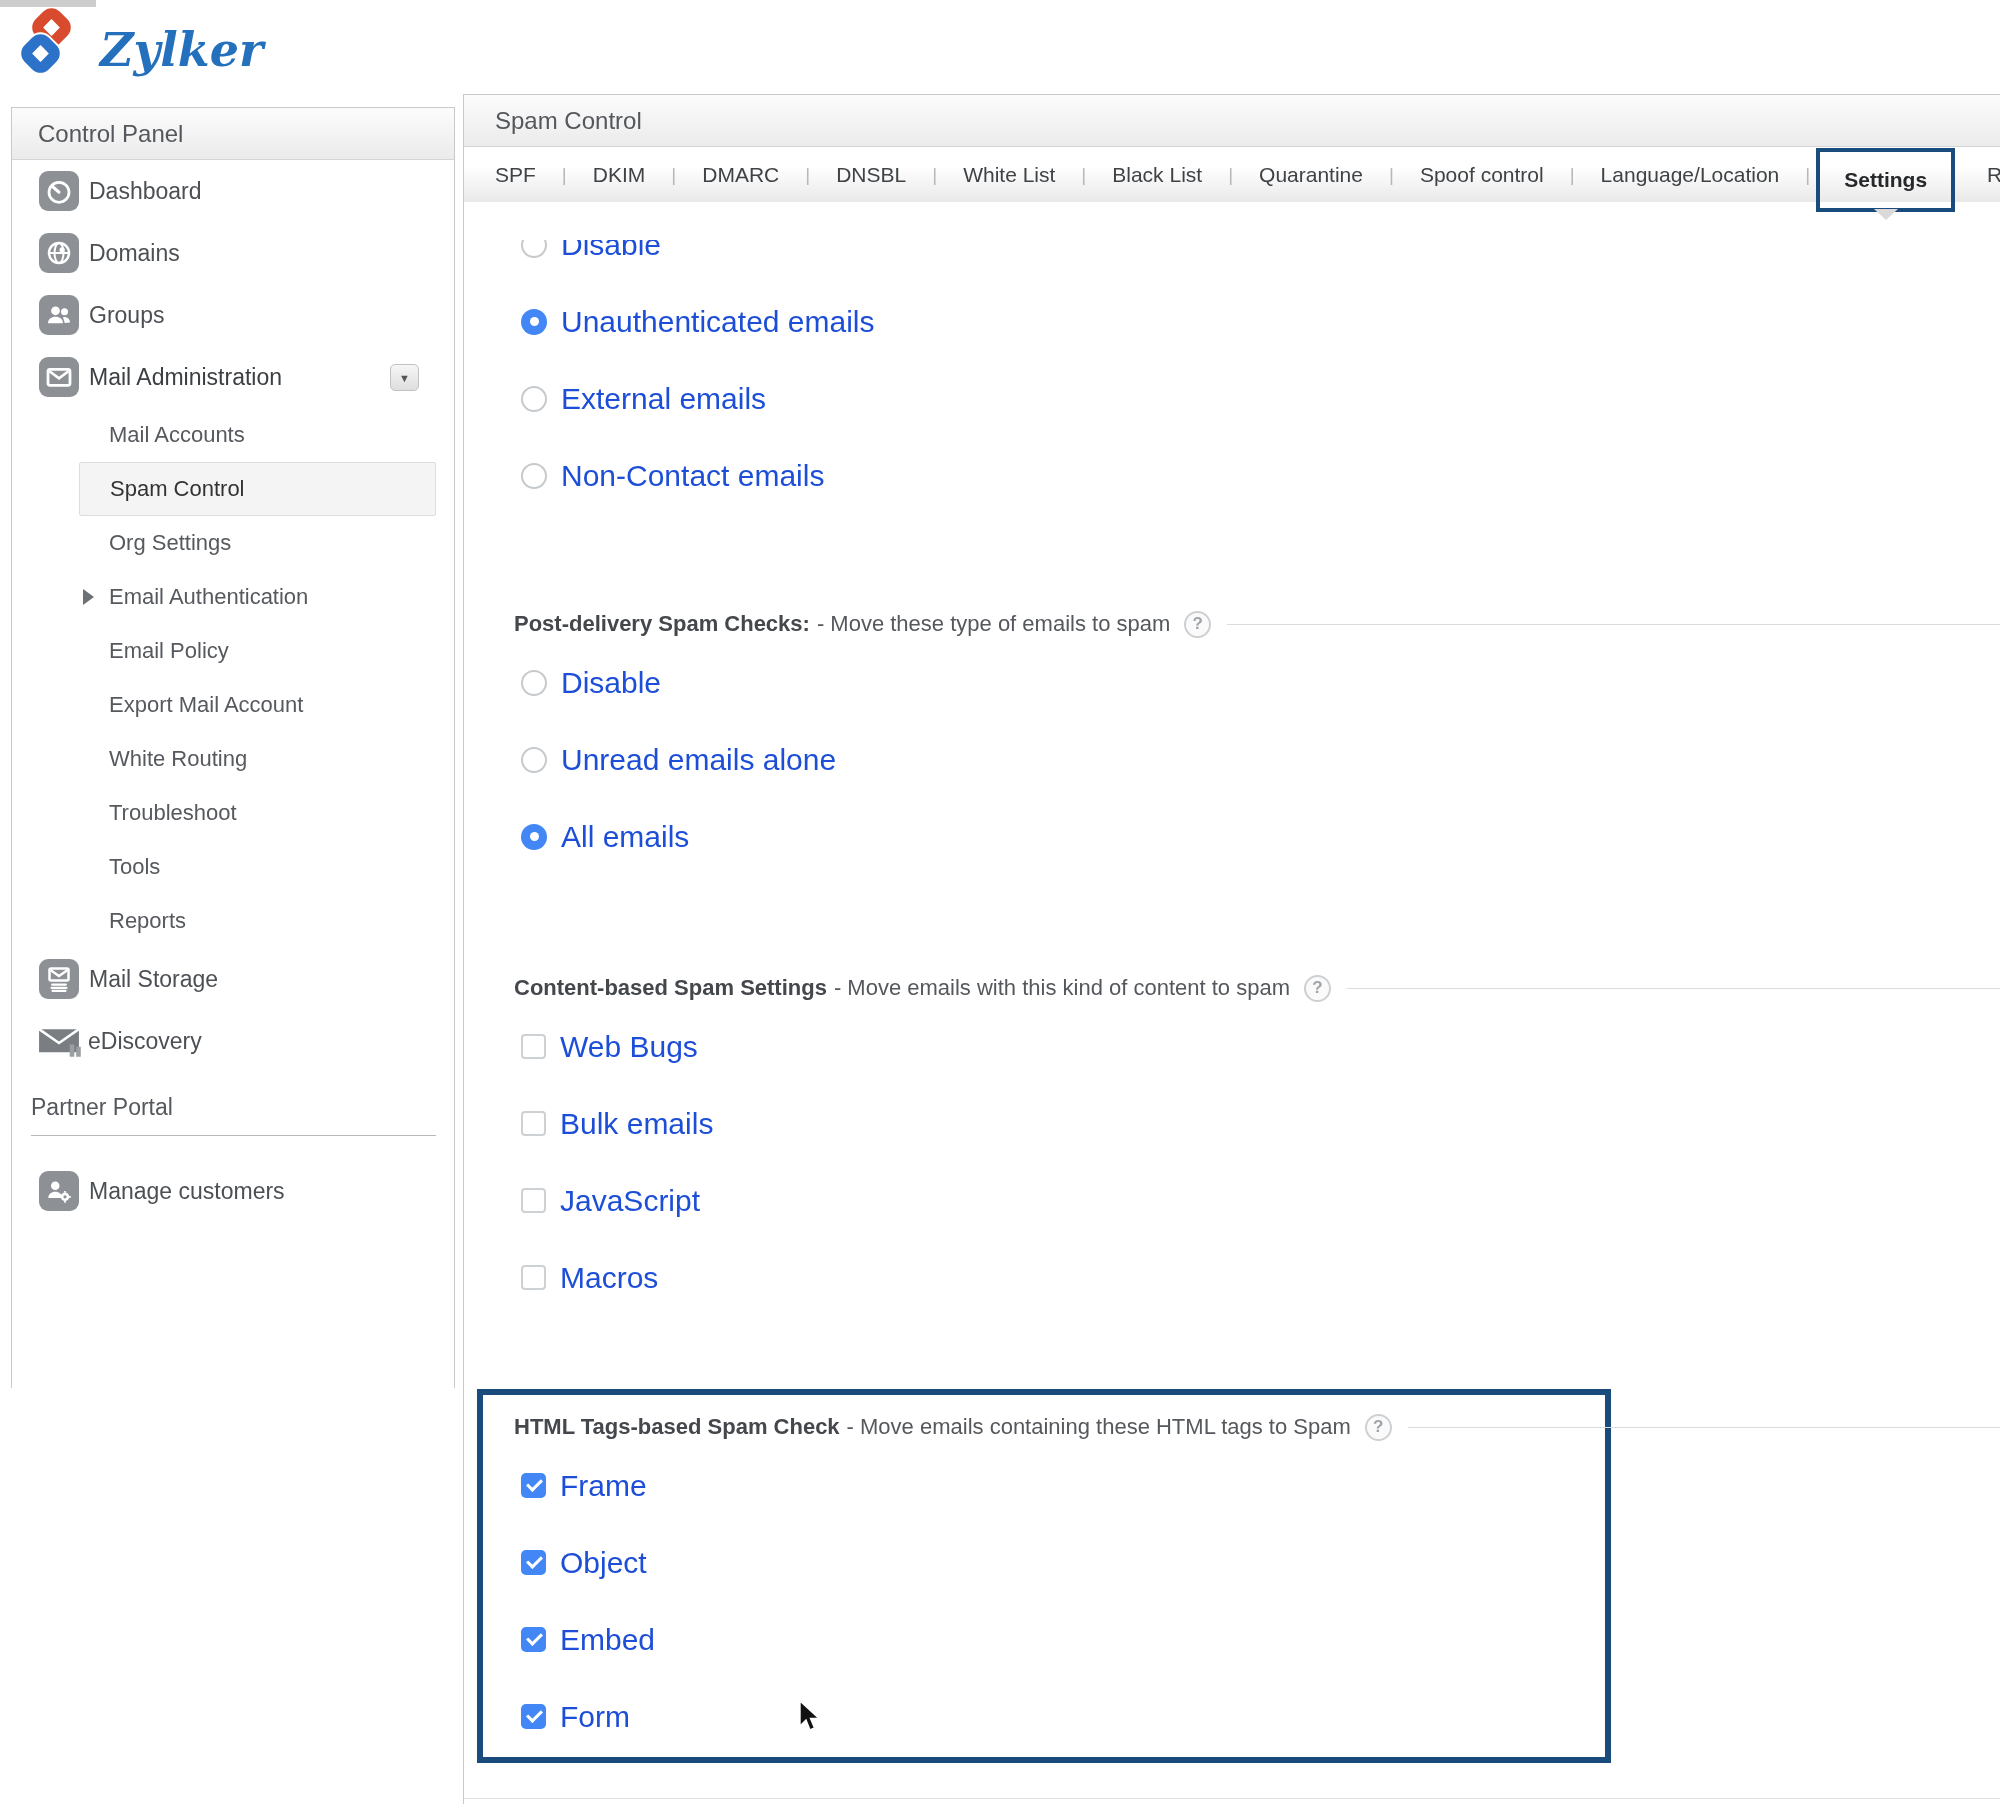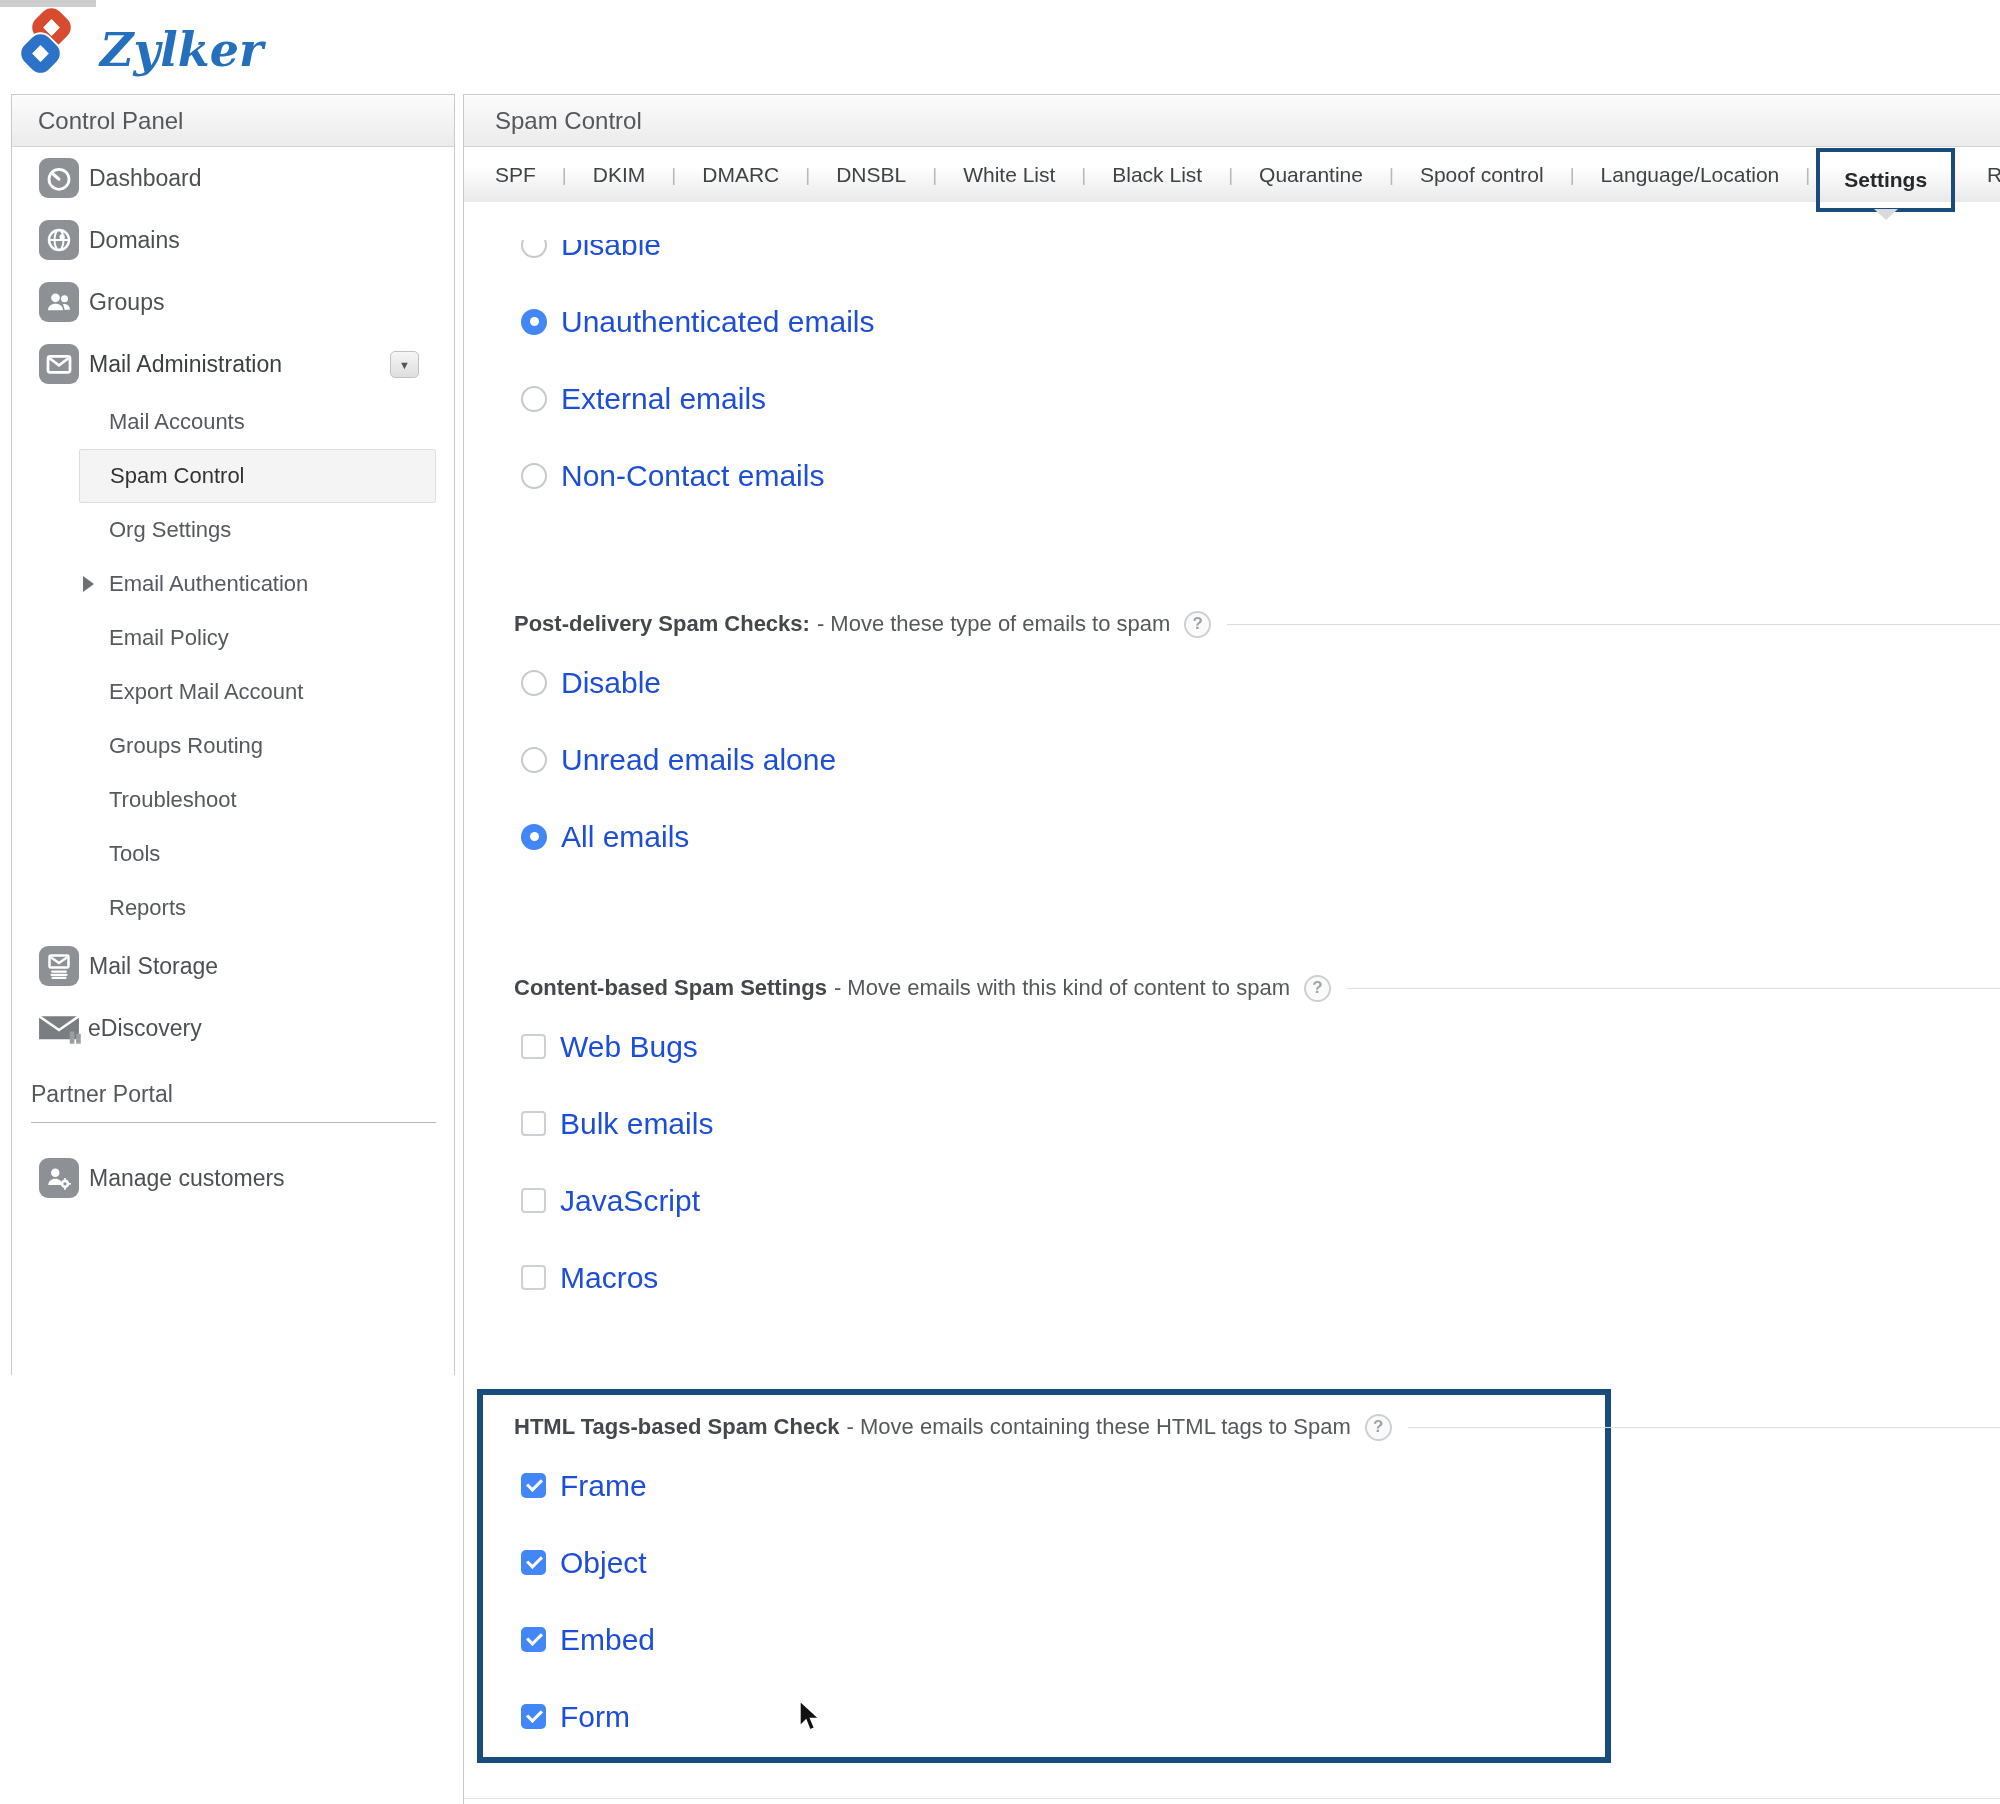--- a/index.html
+++ b/index.html
@@ -8,21 +8,21 @@
     font-family:"Liberation Sans","DejaVu Sans",sans-serif;color:#56595d;
     overflow:hidden;
   }
   
   .top-artifact{position:absolute;left:0;top:0;width:96px;height:7px;background:#cdcdcd;}
   .logo{position:absolute;left:13px;top:8px;display:flex;align-items:center;}
   .logo-mark{width:70px;height:80px;}
   .logo-word{font-family:"DejaVu Serif","Liberation Serif",serif;font-style:italic;font-weight:bold;
     font-size:46px;color:#2470bd;margin-left:17px;margin-top:4px;}
   
-  .sidebar{position:absolute;left:11px;top:94px;width:444px;height:1281px;background:#fff;
+  .sidebar{position:absolute;left:11px;top:107px;width:444px;height:1281px;background:#fff;
     border:1px solid #c9c9c9;border-bottom:none;box-sizing:border-box;}
   .mainpanel{position:absolute;left:463px;top:94px;width:1537px;height:1710px;background:#fff;
     border-left:1px solid #c9c9c9;border-top:1px solid #c9c9c9;box-sizing:border-box;}
   .panel-head{height:51px;background:linear-gradient(#fcfcfc,#ebebeb);border-bottom:1px solid #d5d5d5;
     display:flex;align-items:center;font-size:24px;color:#54575b;}
   .sidebar .panel-head{padding-left:26px;}
   .mainpanel .panel-head{padding-left:31px;}
   
   .nav{}
   .side-row{display:flex;align-items:center;position:relative;cursor:default;}
@@ -164,21 +164,21 @@
         <span class="collapse-tri"></span>
         <span>Email Authentication</span>
       </div>
       <div class="side-row lvl2">
         <span>Email Policy</span>
       </div>
       <div class="side-row lvl2">
         <span>Export Mail Account</span>
       </div>
       <div class="side-row lvl2">
-        <span>Groups Routing</span>
+        <span>White Routing</span>
       </div>
       <div class="side-row lvl2">
         <span>Troubleshoot</span>
       </div>
       <div class="side-row lvl2">
         <span>Tools</span>
       </div>
       <div class="side-row lvl2">
         <span>Reports</span>
       </div>

